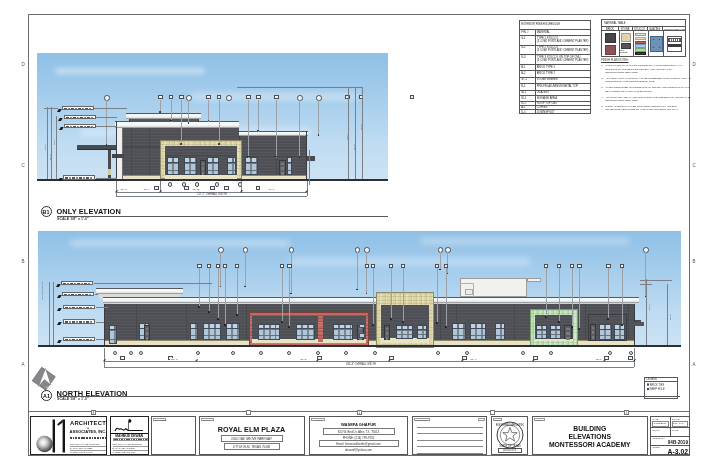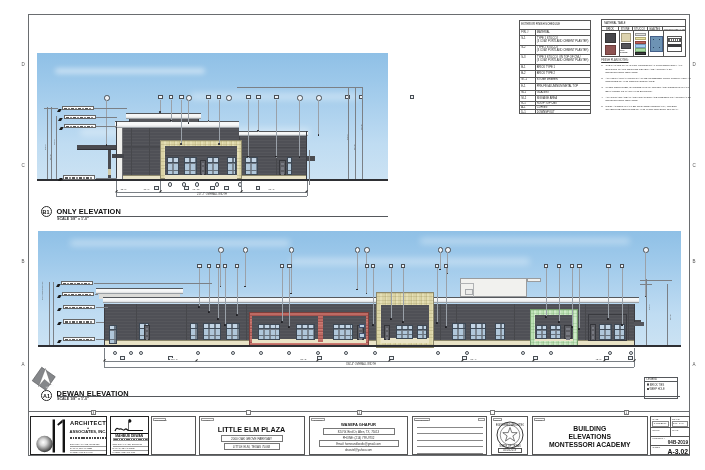--- a/index.html
+++ b/index.html
@@ -849,21 +849,21 @@
     </div>
 
 <svg style="position:absolute;left:30px;top:366px;" width="28" height="26" viewBox="0 0 28 26">
       <rect x="5.5" y="4.5" width="16.5" height="16.5" fill="#85878a" stroke="#55575a" stroke-width="0.6" transform="rotate(35 13.75 12.75)"></rect>
       <path d="M15.5 2.5 L21 19 L14.5 13.5 L8.5 20.5 Z" fill="#fff" stroke="#666" stroke-width="0.5"></path>
       <text x="16" y="22.5" font-size="2.4" fill="#f4f4f4" transform="rotate(-14 16 22.5)" font-family="Liberation Sans">NORTH</text>
     </svg>
 
 <div style="position:absolute;left:41.2px;top:390px;width:10.6px;height:10.6px;border:1px solid #2c2c2c;border-radius:50%;background:#fff;font-weight:bold;font-size:5.4px;text-align:center;line-height:10.6px;color:#111;">A1</div>
 
-<div style="position:absolute;left:56.5px;top:388.6px;font-size:7.4px;font-weight:bold;color:#111;letter-spacing:0.1px;">DEWAN ELEVATION</div>
+<div style="position:absolute;left:56.5px;top:388.6px;font-size:7.4px;font-weight:bold;color:#111;letter-spacing:0.1px;">NORTH ELEVATION</div>
 
 <div style="position:absolute;left:56.5px;top:396.2px;width:623.5px;height:0.8px;background:#55585c;"></div>
 
 <div style="position:absolute;left:57px;top:397px;font-size:3.6px;font-weight:bold;color:#333;">SCALE 1/8″ = 1′-0″</div>
 
 <div style="position:absolute;left:519.3px;top:20.2px;width:72px;border:0.8px solid #555;background:#fff;font-size:2.7px;line-height:1.15;color:#222;">
       <div style="padding:1.5px 1px 1.3px;height:7.6px;">EXTERIOR FINISH SCHEDULE</div>
       <div style="display:flex;border-top:0.5px solid #555;height:6.4px;">
         <div style="width:15.5px;border-right:0.5px solid #555;padding:0.8px 1px;">FIN. #</div>
         <div style="flex:1;padding:0.8px 1px;">MATERIAL</div>
@@ -1030,21 +1030,21 @@
         <div style="white-space:nowrap;">PHONE: (972) 243-9400</div>
       </div>
     </div>
 
 <div style="position:absolute;left:151px;top:416.2px;width:45px;height:38.60000000000002px;border:0.9px solid #555;background:#fff;">
       <div style="position:absolute;left:1px;top:0.8px;width:13px;height:3.4px;border:0.4px solid #999;font-size:2.3px;color:#555;padding-left:1px;">ENGINEER</div>
     </div>
 
 <div style="position:absolute;left:198.5px;top:416.2px;width:106px;height:38.60000000000002px;border:0.9px solid #555;background:#fff;text-align:center;">
       <div style="position:absolute;left:1px;top:0.8px;width:13px;height:3.4px;border:0.4px solid #999;font-size:2.3px;color:#555;">PROJ.</div>
-      <div style="margin-top:7.5px;font-size:7.2px;font-weight:bold;color:#111;">LITTLE ELM PLAZA</div>
+      <div style="margin-top:7.5px;font-size:7.2px;font-weight:bold;color:#111;">ROYAL ELM PLAZA</div>
       <div style="margin:1.8px auto 0;width:62px;border:0.5px solid #777;font-size:3px;color:#333;padding:0.4px 0;">2000 OAK GROVE PARKWAY</div>
       <div style="margin:1px auto 0;width:56px;border:0.5px solid #777;font-size:3px;color:#333;padding:0.4px 0;">LITTLE ELM, TEXAS 75068</div>
     </div>
 
 <div style="position:absolute;left:309px;top:416.2px;width:99px;height:38.60000000000002px;border:0.9px solid #555;background:#fff;text-align:center;">
       <div style="position:absolute;left:1px;top:0.8px;width:14px;height:3.4px;border:0.4px solid #999;font-size:2.3px;color:#555;">OWNER</div>
       <div style="margin-top:4.5px;font-size:4px;font-weight:bold;color:#111;">WASEFA GHAFUR</div>
       <div style="margin:1.6px auto 0;width:72px;border:0.5px solid #777;font-size:2.9px;color:#333;padding:0.3px 0;">824 W. Bird Dr, Allen, TX, 75013</div>
       <div style="margin:0.8px auto 0;width:58px;font-size:2.9px;color:#333;">PHONE: (214) 799-9732</div>
       <div style="margin:0.8px auto 0;width:80px;border:0.5px solid #777;font-size:2.9px;color:#333;padding:0.3px 0;">Email: homeandlandtx@gmail.com</div>

